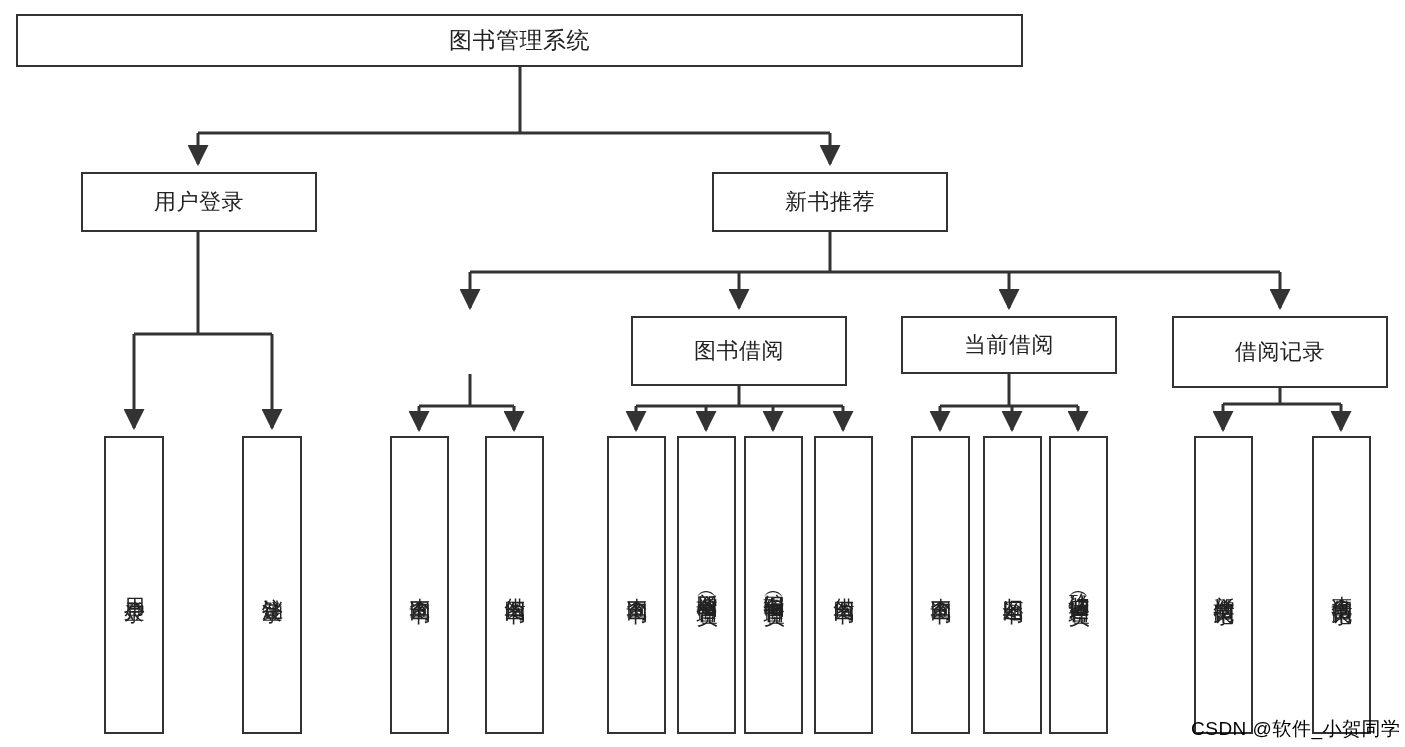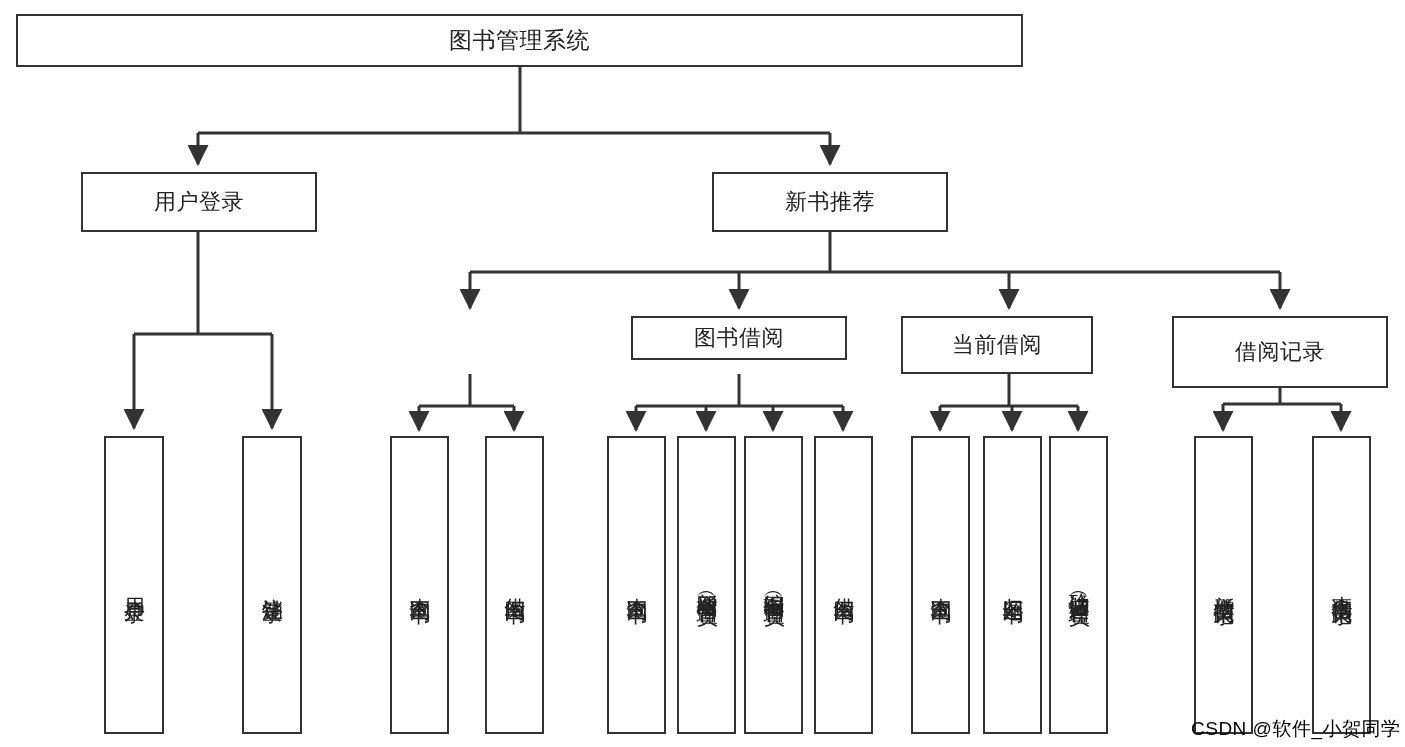--- a/index.html
+++ b/index.html
@@ -125,24 +125,24 @@
     <span>图书管理系统</span>
   </div>
 
   <div class="node horiz" style="left:81px; top:172px; width:236px; height:60px;">
     <span>用户登录</span>
   </div>
   <div class="node horiz" style="left:712px; top:172px; width:236px; height:60px;">
     <span>新书推荐</span>
   </div>
 
-  <div class="node horiz" style="left:631px; top:316px; width:216px; height:44px;">
+  <div class="node horiz" style="left:631px; top:316px; width:216px; height:70px;">
     <span>图书借阅</span>
   </div>
-  <div class="node horiz" style="left:901px; top:316px; width:192px; height:58px;text-align:center;">
+  <div class="node horiz" style="left:901px; top:316px; width:216px; height:58px;text-align:center;">
     <span>当前借阅</span>
   </div>
   <div class="node horiz" style="left:1172px; top:316px; width:216px; height:72px;">
     <span>借阅记录</span>
   </div>
 
   <div class="node vert" style="left:104px; top:436px; width:60px; height:298px;">
     <span class="vlabel">用户登录</span>
   </div>
   <div class="node vert" style="left:242px; top:436px; width:60px; height:298px;">

